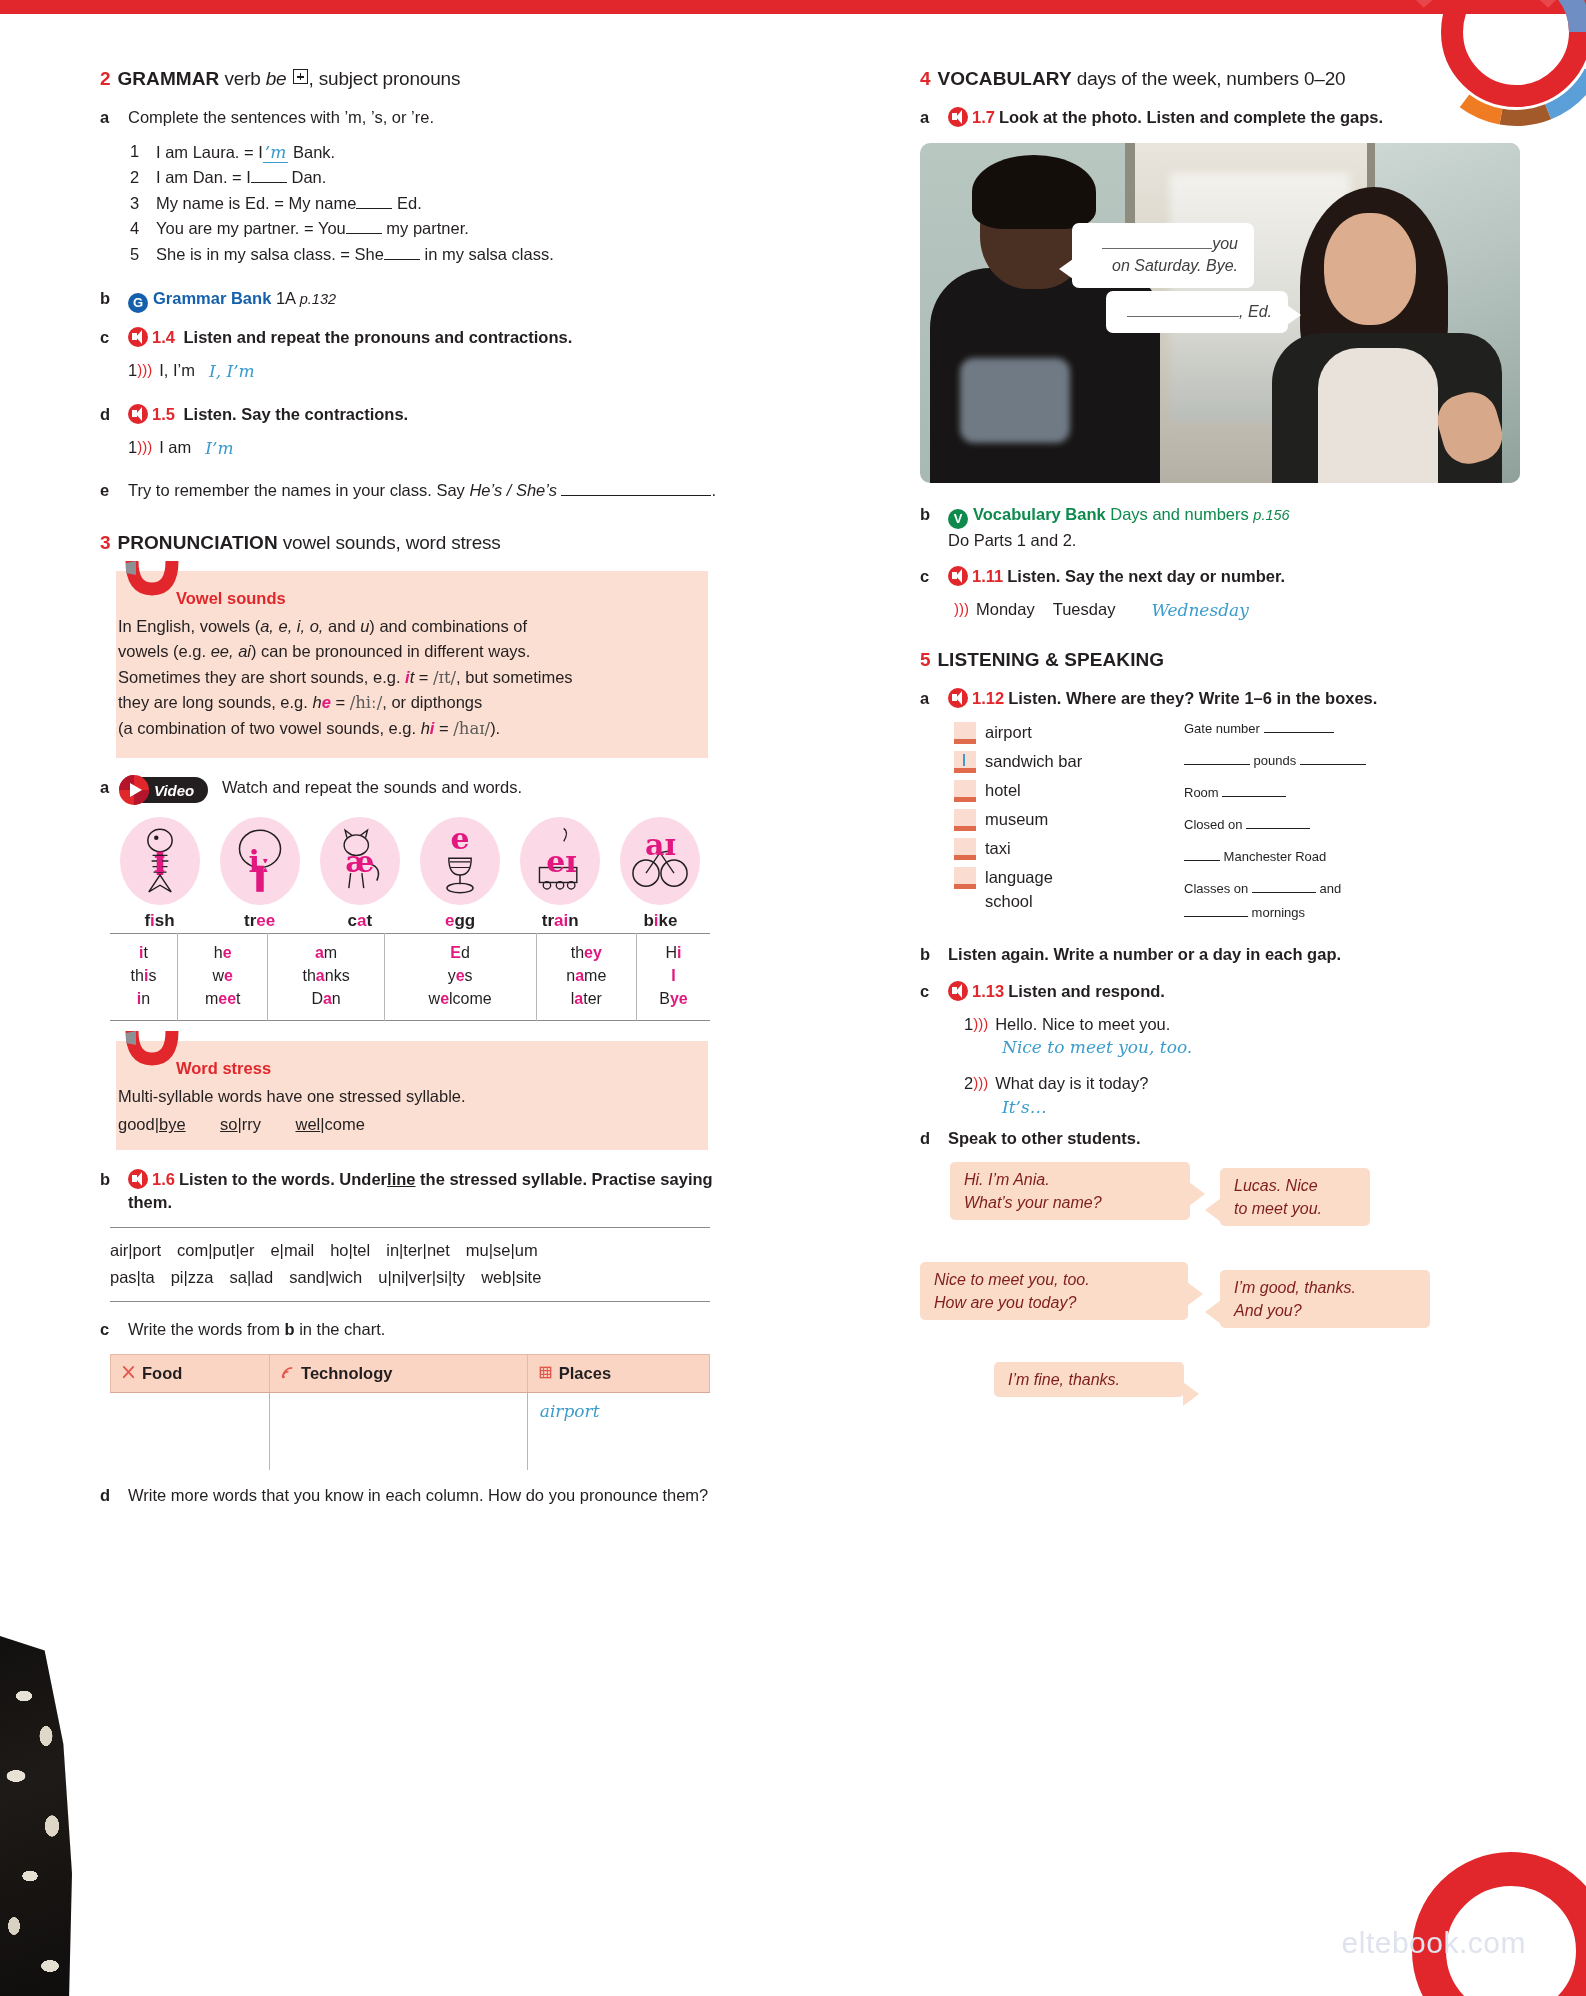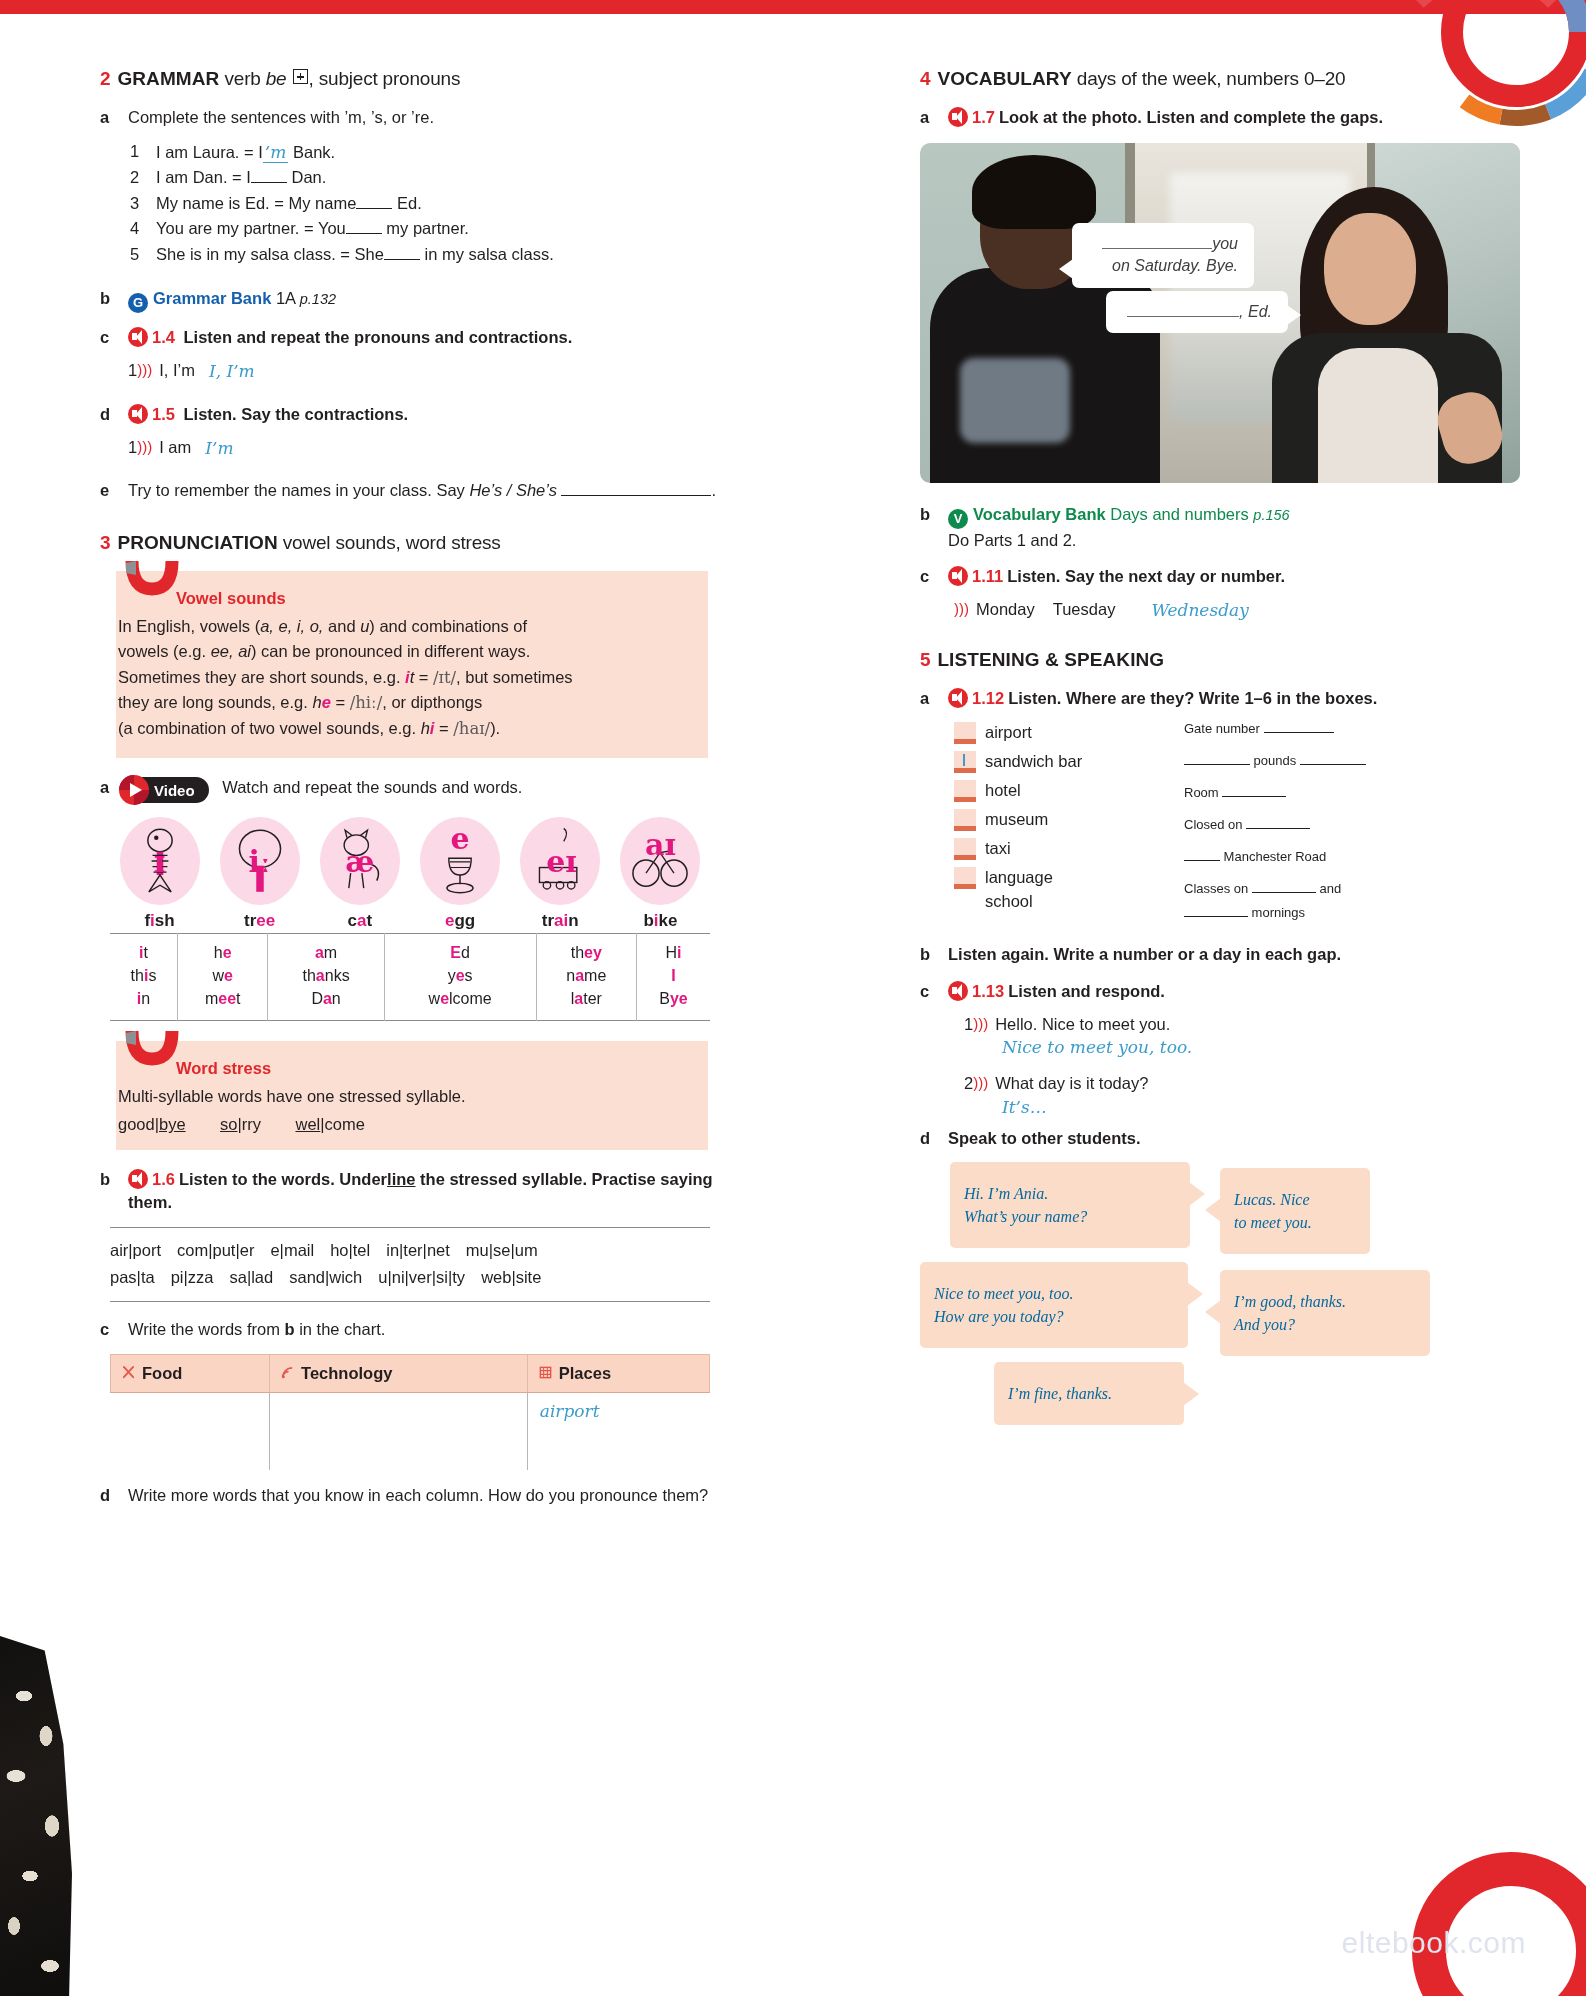--- a/index.html
+++ b/index.html
@@ -130,21 +130,21 @@
   .tipbox p { font-size: 16.5px; line-height: 1.55; }
   .pink { color: #e2177f; font-weight: bold; }
   .phon { font-family: "DejaVu Serif", serif; color: #5a5a5a; }
   .stressword { margin-right: 30px; display: inline-block; font-size: 16.5px; }
   .stressword u { text-decoration: underline; }
 
   
   .videobtn {
     display: inline-flex; align-items: center; background: #231f20; color: #fff;
     border-radius: 16px; padding: 2px 14px 2px 26px; font-size: 15px;
-    font-weight: bold; position: relative; margin-right: 9px;
+    font-weight: bold; font-style: italic; position: relative; margin-right: 9px;
     vertical-align: -3px; height: 26px;
   }
   .videoplay {
     position: absolute; left: -10px; top: -3px; width: 32px; height: 32px;
   }
 
   
   .vowelrow { display: flex; justify-content: space-between; margin: 14px 0 2px 10px; width: 600px; }
   .vowelcell { width: 99px; text-align: center; }
   .vbubble {
@@ -279,23 +279,22 @@
   .tickbox.cursor::after {
     content: ""; position: absolute; left: 9px; top: 3px; width: 2px; height: 12px;
     background: #3b9ccc;
   }
   .rrow { font-size: 13px; line-height: 1.46; margin-bottom: 5px; height: 27px; }
 
   
   .speakwrap { position: relative; height: 210px; margin-top: 12px; }
   .sb {
     position: absolute; background: #fbdcc9; border-radius: 5px;
-    padding: 20px 14px; font-style: italic; font-size: 16px; line-height: 1.45;
-    color: #0369a1;
-    font-family: Liberation Serif, serif;
+    padding: 6px 14px; font-style: italic; font-size: 16px; line-height: 1.45;
+    color: #7f1d1d;
   }
   .sb.tail-r::after {
     content: ""; position: absolute; right: -15px; top: 20px;
     border-top: 12px solid transparent; border-bottom: 12px solid transparent;
     border-left: 16px solid #fbdcc9;
   }
   .sb.tail-l::after {
     content: ""; position: absolute; left: -15px; top: 30px;
     border-top: 12px solid transparent; border-bottom: 12px solid transparent;
     border-right: 16px solid #fbdcc9;

